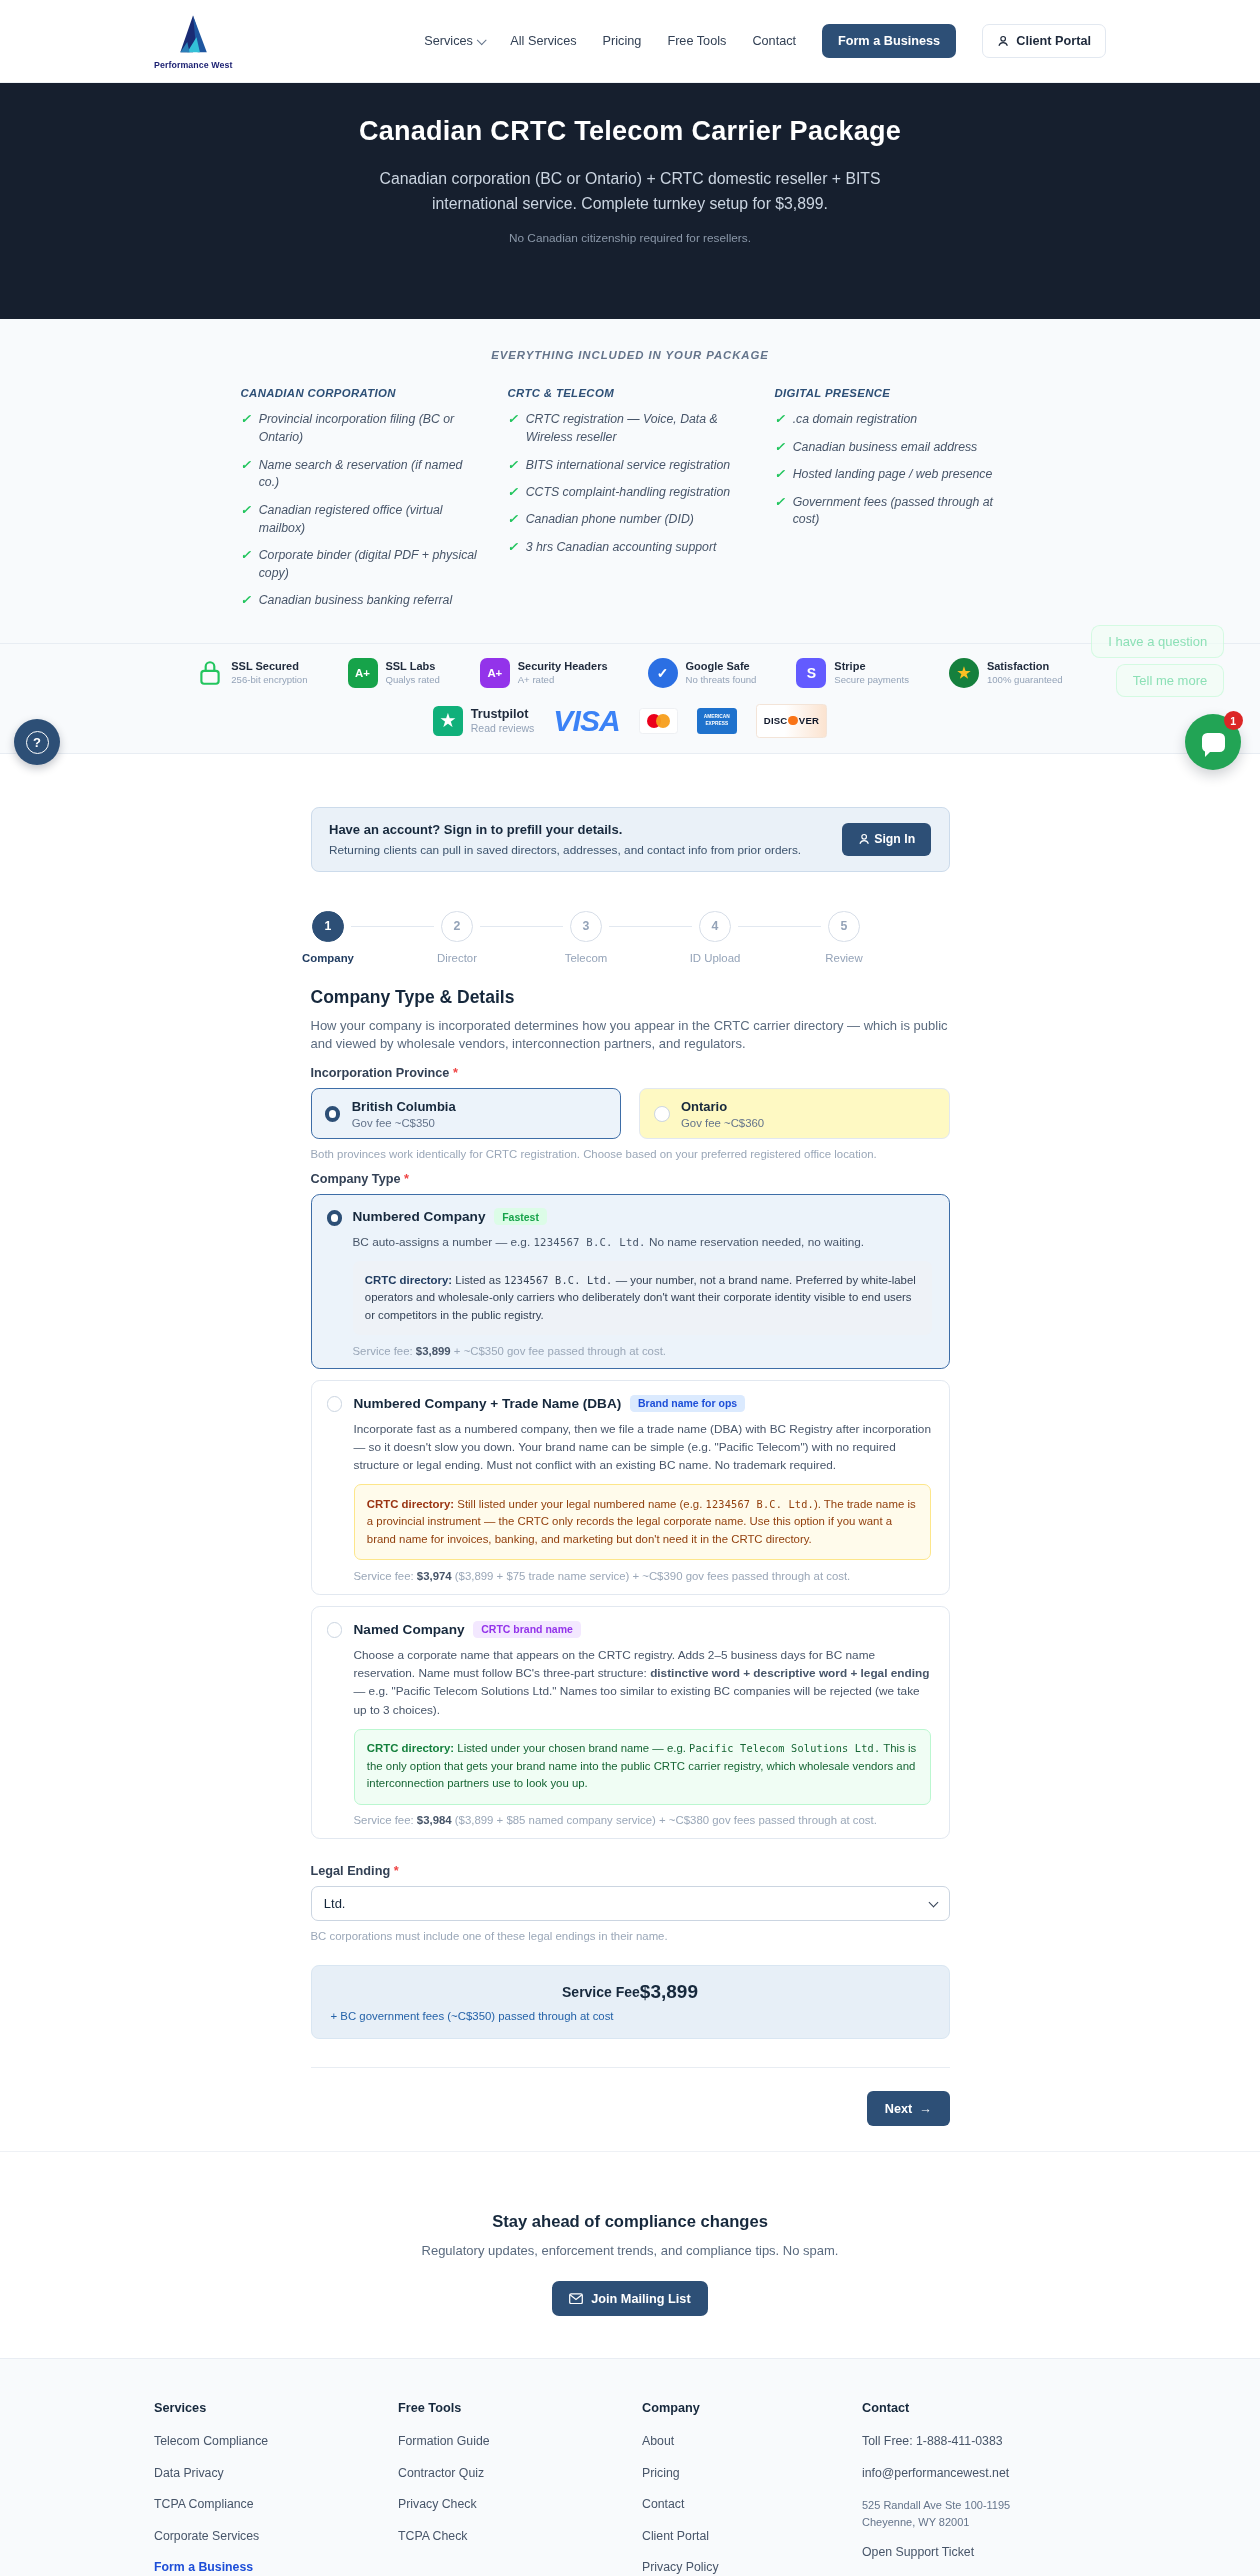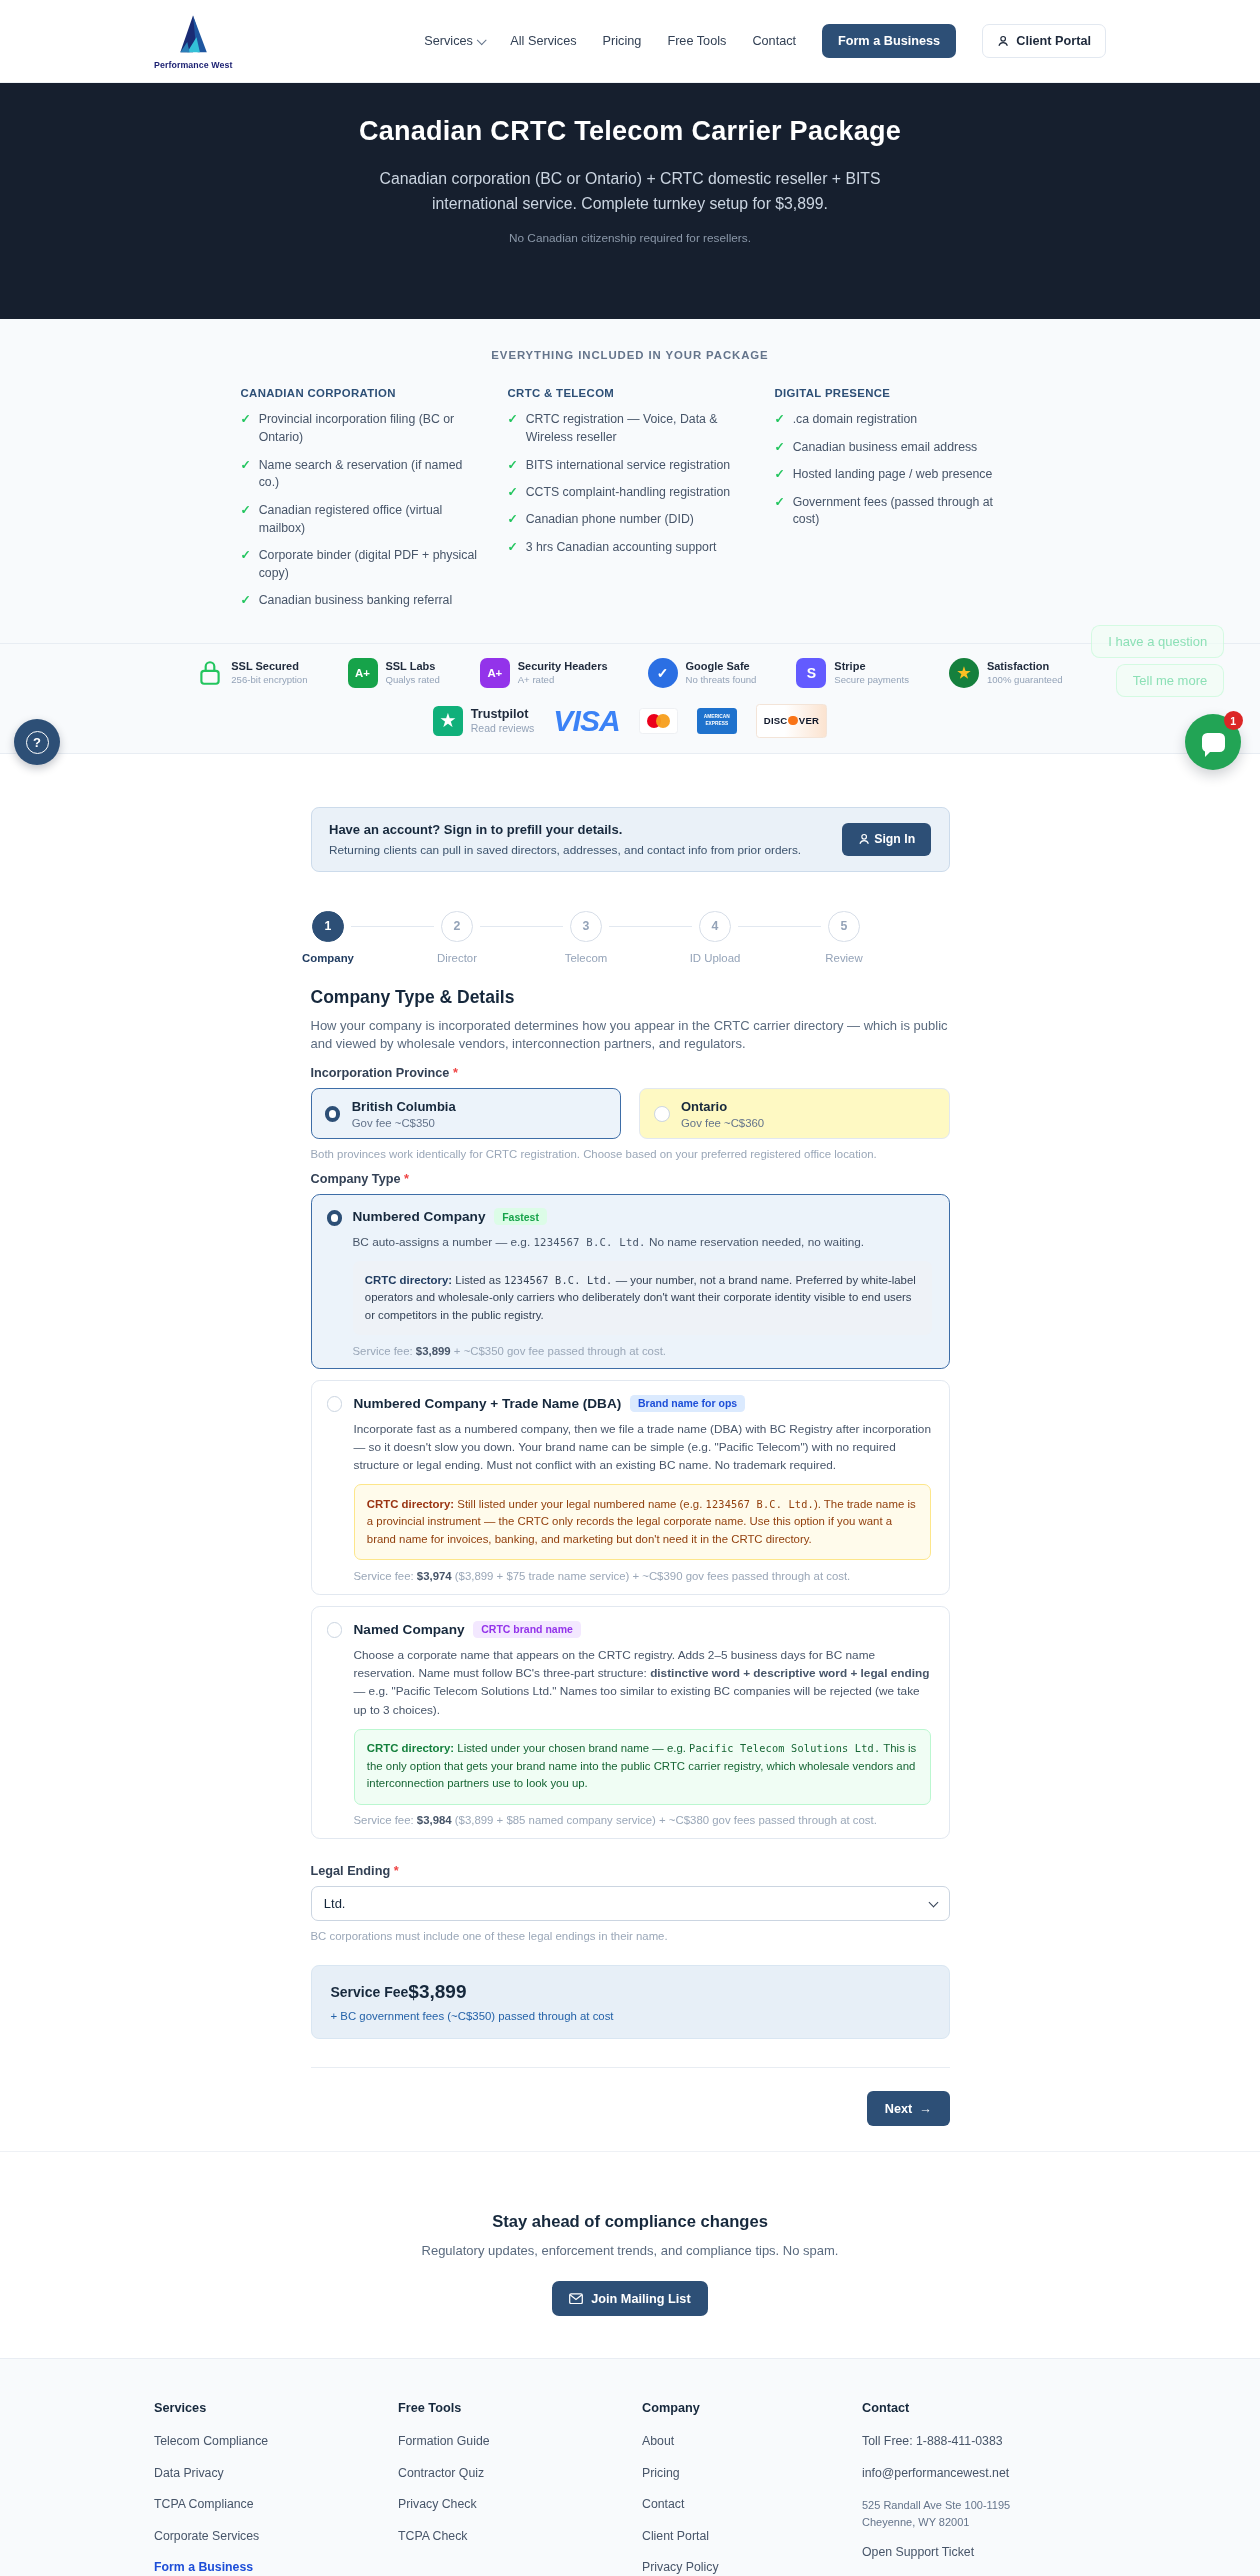--- a/index.html
+++ b/index.html
@@ -24,21 +24,21 @@
   .btn-portal { background:#fff; border:0.9px solid #e2e8f0; border-radius:7px; font-size:12.7px; color:#1e293b; font-weight:600; padding:8.8px 14px; display:flex; align-items:center; gap:7px; cursor:pointer; font-family:inherit; }
   .person-ic { width:12.3px; height:12.3px; }
 
   
   .hero { height:236px; background:#161f2e; color:#fff; display:flex; flex-direction:column; align-items:center; padding-top:33px; }
   .hero h1 { font-size:27px; font-weight:700; letter-spacing:.01em; }
   .hero-sub { margin-top:19px; max-width:578px; text-align:center; font-size:15.8px; line-height:1.6; color:#cbd5e1; }
   .hero-note { margin-top:14px; font-size:11.8px; color:#8b98a9; }
 
   
-  .included { background:#f8fafc; padding:30px 10px 23px; }
+  .included { background:#f8fafc; padding:30px 10px 23px;font-style:italic; }
   .included-heading { text-align:center; font-size:11.4px; letter-spacing:.08em; color:#64748b; font-weight:600; }
   .included-grid { width:779px; margin:26px auto 0; display:grid; grid-template-columns:245px 245px 245px; gap:22px; }
   .inc-col-title { font-size:11.4px; font-weight:700; color:#2d4f76; letter-spacing:.03em; margin-bottom:12.3px; }
   .chk-item { display:flex; gap:7.9px; margin-bottom:9.6px; }
   .chk-mark { color:#22c55e; font-size:12.3px; font-weight:700; line-height:1.45; }
   .chk-text { font-size:12.3px; color:#475569; line-height:1.45; }
 
   
   .trust { background:#f8fafc; border-top:0.9px solid #e8edf3; border-bottom:0.9px solid #e8edf3; padding:14px 0 15.8px; }
   .trust-row { display:flex; justify-content:center; gap:40px; align-items:center; }
@@ -104,21 +104,21 @@
   .note-green { background:#f0fdf4; border:0.9px solid #bbf7d0; color:#166534; }
   .note-green .seg-b { color:#15803d; }
   .opt-fee { margin-top:9.6px; font-size:11.4px; color:#9aa7b8; }
   .opt-fee .seg-b { color:#475569; }
 
   .legal-wrap { position:relative; }
   select.legal { width:100%; height:35px; border:0.9px solid #cbd5e1; border-radius:7px; background:#fff; font-size:13px; color:#16283c; padding:0 30px 0 12.3px; appearance:none; -webkit-appearance:none; font-family:inherit; cursor:pointer; }
   .sel-chev { position:absolute; right:12.3px; top:13px; width:7px; height:7px; border-right:1.8px solid #334155; border-bottom:1.8px solid #334155; transform:rotate(45deg); pointer-events:none; }
 
   .fee-box { margin-top:23px; background:#e7eff7; border:0.9px solid #d9e6f2; border-radius:7.9px; padding:15px 19px 15.8px; }
-  .fee-top { display:flex; justify-content:flex-start; align-items:center; }
+  .fee-top { display:flex; justify-content:center; align-items:center; }
   .fee-label { font-size:14px; font-weight:700; color:#16283c; }
   .fee-amount { font-size:19px; font-weight:800; color:#16283c; }
   .fee-note { margin-top:7.9px; font-size:11.4px; color:#2462a8; }
 
   .divider { margin-top:28px; border-top:0.9px solid #e8edf3; }
   .next-row { margin-top:23px; display:flex; justify-content:flex-end; padding-bottom:24.5px; }
   .btn-next { background:#2d4f76; color:#fff; border:none; border-radius:6.1px; padding:10.5px 17.5px; font-size:12.7px; font-weight:600; display:flex; gap:7px; align-items:center; cursor:pointer; font-family:inherit; }
 
   
   .newsletter { border-top:0.9px solid #eef1f5; text-align:center; padding:60px 0 42px; }

